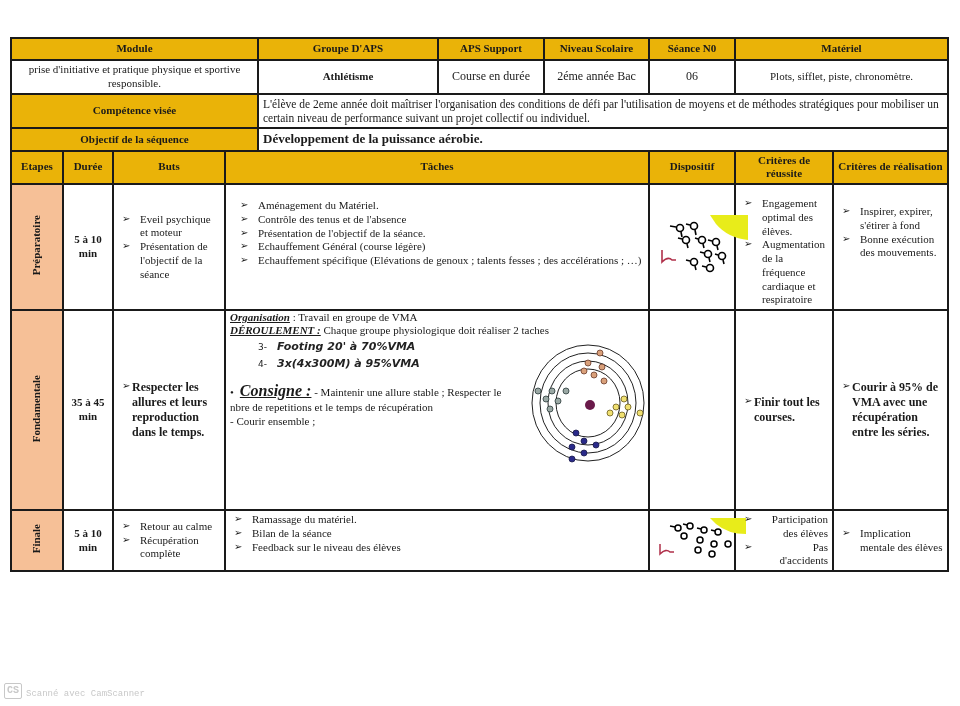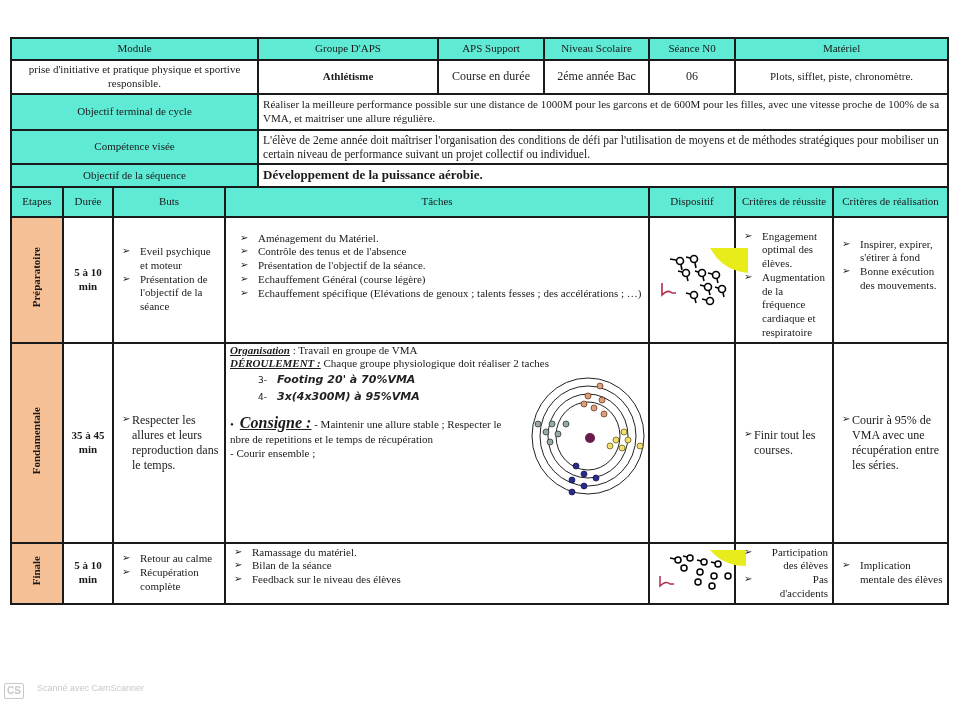--- a/index.html
+++ b/index.html
@@ -2,40 +2,40 @@
 <html><head>
 <meta charset="utf-8">
 <style>
   html, body { margin:0; padding:0; background:#ffffff; }
   body { width:960px; height:706px; position:relative; overflow:hidden;
          font-family:"Liberation Serif", serif; color:#1a1a1a; }
   table.fiche { position:absolute; left:10px; top:37px; width:937px;
          border-collapse:collapse; table-layout:fixed; }
   table.fiche td { border:2px solid #1a1a1a; padding:2px 4px; vertical-align:middle;
          font-size:11px; line-height:1.25; }
-  .hdr { background:#5eead4; font-weight:normal; text-align:center; font-size:12px;margin-top:48px; }
+  .hdr { background:#eab308; font-weight:bold; text-align:center; font-size:12px;margin-top:48px; }
   .c { text-align:center; }
   .b { font-weight:bold; }
   .wide { font-size:13px; line-height:1.2; }
   .vert { background:#f6c097; text-align:center; padding:0 !important; }
   .vert span { display:inline-block; writing-mode:vertical-rl; transform:rotate(180deg);
          font-weight:bold; font-size:11px; }
   ul.arrows { list-style:none; margin:0; padding:0 0 0 4px; }
   ul.arrows li { position:relative; padding-left:18px; }
   ul.arrows li::before { content:"\27A2"; position:absolute; left:0; top:0; font-size:10px; font-family:"DejaVu Sans", sans-serif; }
-  ul.arrows.tight li { padding-left:10px; }
+  ul.arrows.tight li { padding-left:10px;font-weight:bold; }
   .disp { text-align:center; padding:0 !important; }
   .under { text-decoration:underline; font-weight:bold;font-style:italic; }
   .tasklist { list-style:none; margin:2px 0 0 14px; padding:0;
          font-family:"DejaVu Sans", sans-serif; font-style:italic; font-weight:bold; font-size:11px; color:#222; }
   .tasklist li { margin:3px 14px; }
   .tasklist .num { font-weight:normal; font-style:normal; font-size:9px; margin-right:10px; }
   .bullet-dot { margin-right:6px; }
-  .scanner { position:absolute; left:4px; top:683px; display:flex; align-items:flex-start; gap:13px;
-         color:#c8c8c8; font-family:Liberation Sans, sans-serif; font-size:9px; }
+  .scanner { position:absolute; left:4px; top:683px; display:flex; align-items:flex-end; gap:4px;
+         color:#c8c8c8; font-family:Liberation Mono, monospace; font-size:9px; }
   .cs-logo { border:1.5px solid #c8c8c8; border-radius:2px; font-weight:bold; font-size:10px;
          padding:0 2px; line-height:14px; }
 </style>
 </head>
 <body>
 
 <table class="fiche">
   <colgroup>
     <col style="width:52px">
       <col style="width:50px">
@@ -60,24 +60,20 @@
   </tr>
   <tr style="height:30px">
     <td class="c" colspan="4">prise d'initiative et pratique physique et sportive responsible.</td>
     <td class="c b">Athlétisme</td>
     <td class="c" style="font-size:12px">Course en durée</td>
     <td class="c" style="font-size:12px">2éme année Bac</td>
     <td class="c" style="font-size:12px">06</td>
     <td class="c" colspan="2">Plots, sifflet, piste, chronomètre.</td>
   </tr>
 
-  <tr style="height:36px">
-    <td class="hdr" colspan="4">Objectif terminal de cycle</td>
-    <td class="wide" colspan="6">Réaliser la meilleure performance possible sur une distance de 1000M pour les garcons et de 600M pour les filles, avec une vitesse proche de 100% de sa VMA, et maitriser une allure régulière.</td>
-  </tr>
   <tr style="height:34px">
     <td class="hdr" colspan="4">Compétence visée</td>
     <td colspan="6" style="font-size:11.5px">L'élève de 2eme année doit maîtriser l'organisation des conditions de défi par l'utilisation de moyens et de méthodes stratégiques pour mobiliser un certain niveau de performance suivant un projet collectif ou individuel.</td>
   </tr>
   <tr style="height:20px">
     <td class="hdr" colspan="4">Objectif de la séquence</td>
     <td class="b" colspan="6" style="font-size:13px">Développement de la puissance aérobie.</td>
   </tr>
 
   <tr style="height:30px">

